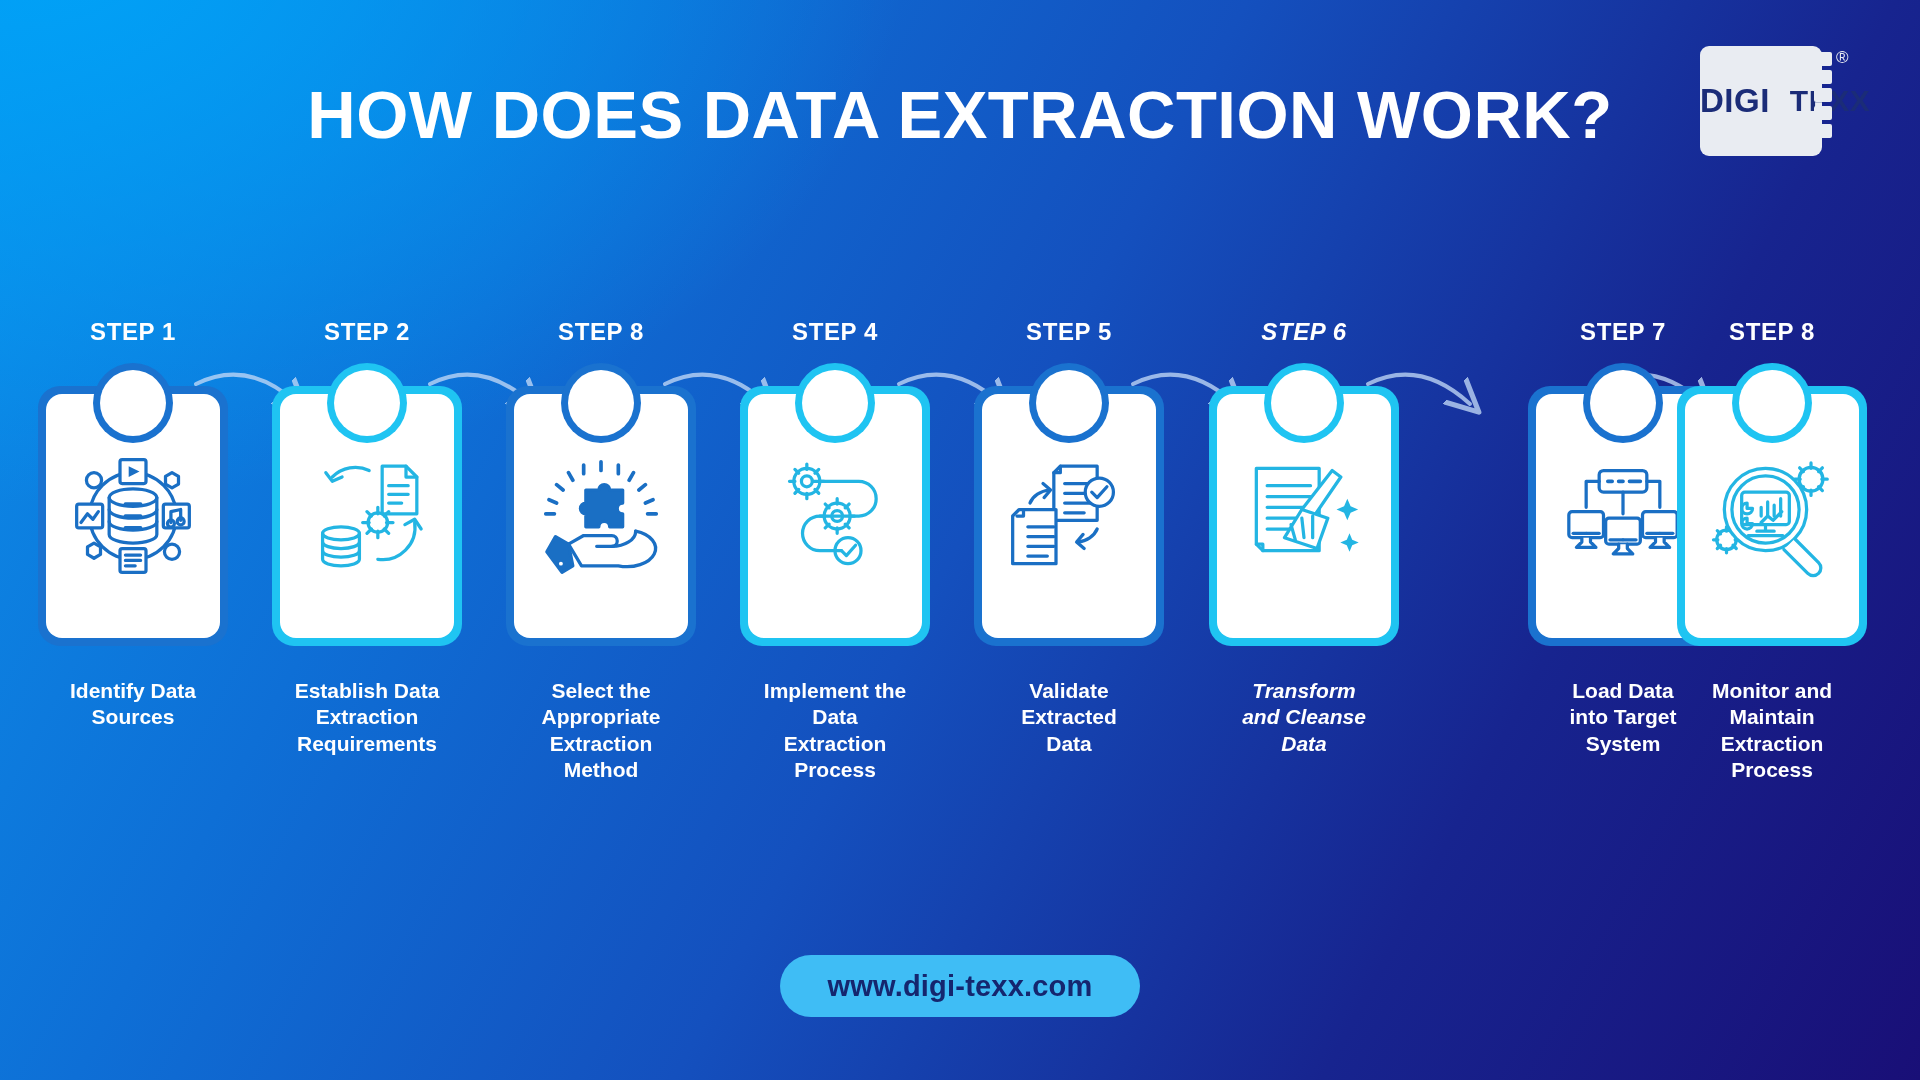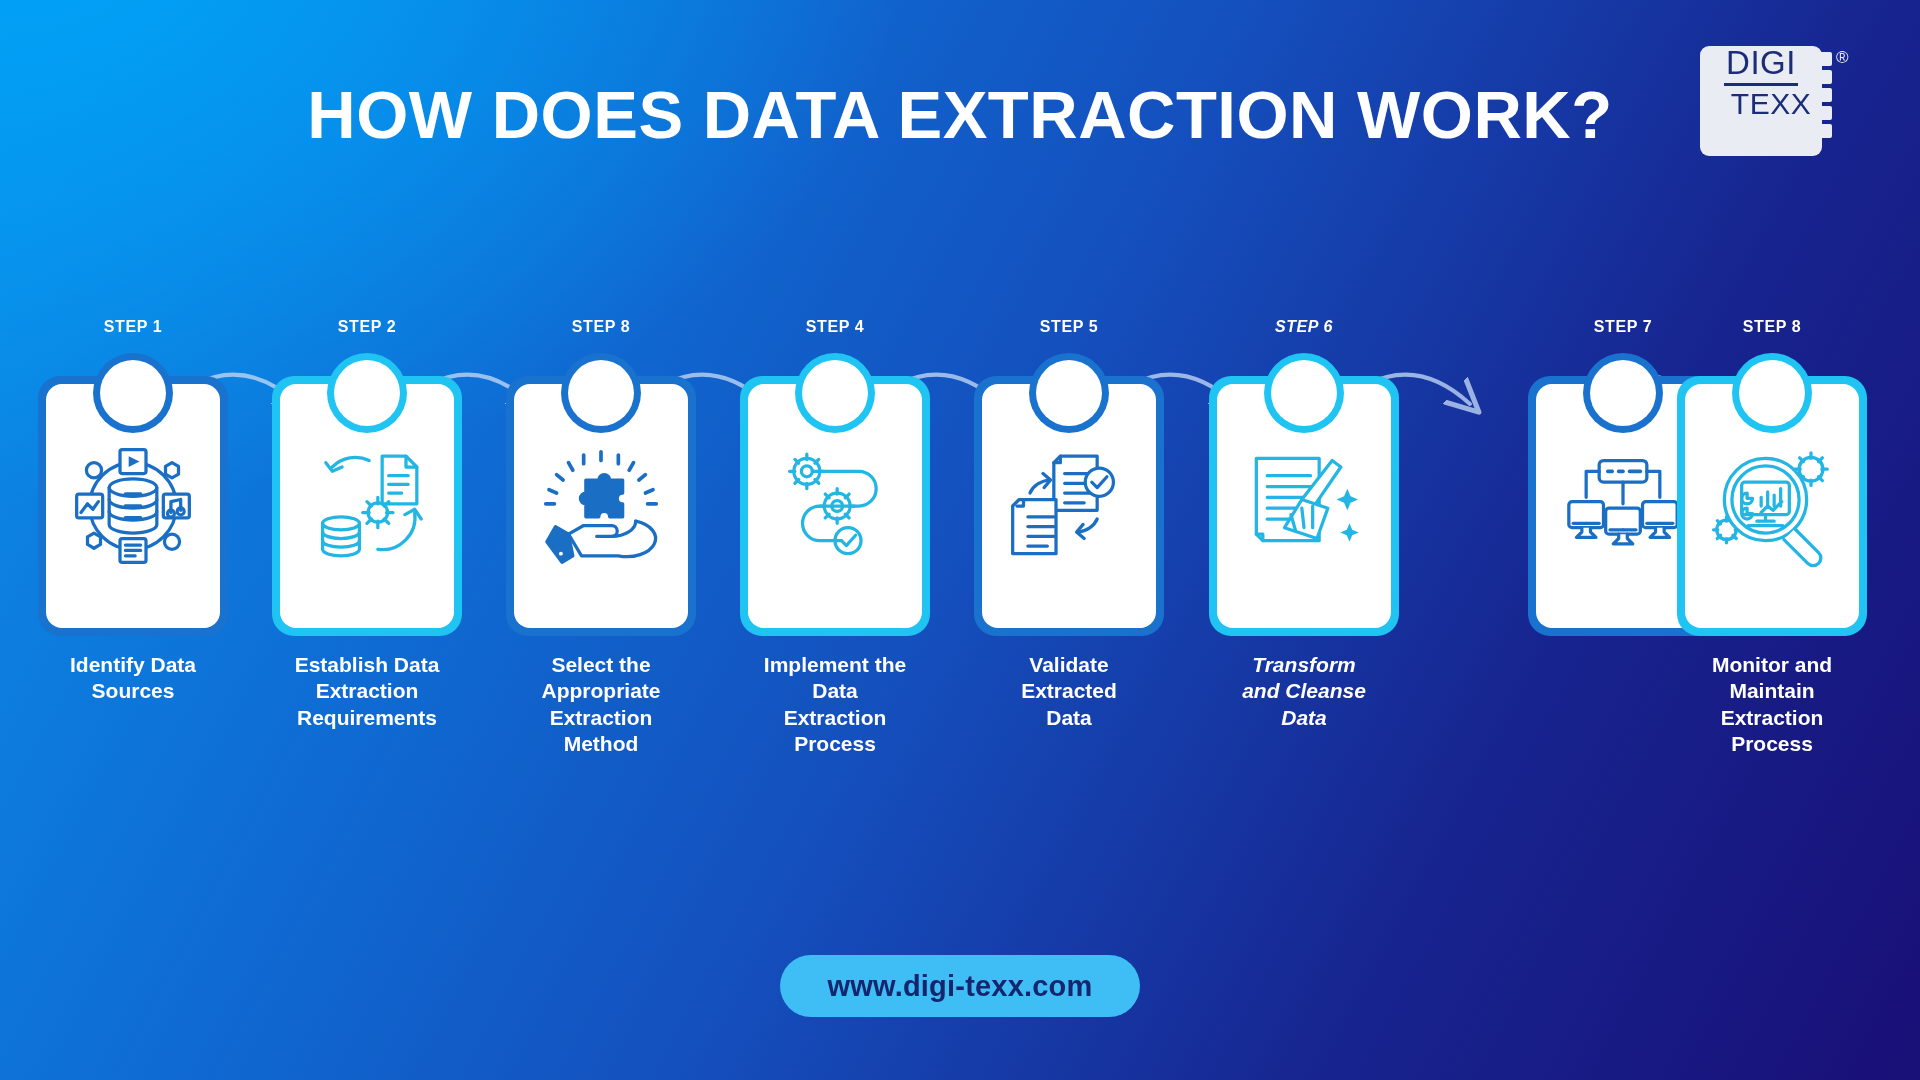--- a/index.html
+++ b/index.html
@@ -26,22 +26,22 @@
     position:absolute; top:46px; left:1700px;
     width:148px; height:110px;
   }
   .logo-plate {
     position:absolute; left:0; top:0;
     width:122px; height:110px;
     background:#E9ECF2; border-radius:9px;
   }
   .logo-text {
     position:absolute; left:0; top:0; width:122px; height:110px;
-    display:flex; flex-direction:column; align-items:center; justify-content:flex-start;
-    color:#1B2C78; font-weight:normal; line-height:1.02;
+    display:flex; align-items:center; justify-content:space-between;
+    color:#1B2C78; font-weight:bold; line-height:1.02;
   }
   .logo-digi { font-size:33px; letter-spacing:0.5px; }
   .logo-rule { width:74px; height:3px; background:#1B2C78; margin:3px 0 3px 0; }
   .logo-texx { font-size:30px; letter-spacing:0.5px;margin-left:20px; }
   .logo-film { position:absolute; left:114px; top:6px; width:18px; height:100px; }
   .logo-film i {
     display:block; width:18px; height:14px; background:#E9ECF2;
     margin-bottom:4px; border-radius:2px;
   }
   .logo-reg {
@@ -51,21 +51,21 @@
 
   
   .steps {
     position:absolute; top:0; left:0; width:1920px; height:1080px;
   }
   .step {
     position:absolute; top:318px; width:200px;
   }
   .step-num {
     text-align:center; color:#FFFFFF;
-    font-size:16px; font-weight:bold; letter-spacing:0.6px;
+    font-size:24px; font-weight:bold; letter-spacing:0.6px;
     margin-bottom:16px; white-space:nowrap;
   }
   .card-zone { position:relative; height:280px; }
   .card-frame {
     position:absolute; left:5px; top:24px;
     width:190px; height:260px;
     border-radius:22px;
   }
   .card-frame.dark  { background:#1A72CF; }
   .card-frame.cyan  { background:#1FC4F2; }
@@ -82,21 +82,21 @@
     background:#FFFFFF;
     z-index:3;
   }
   .notch.dark { box-shadow:0 0 0 7px #1A72CF; }
   .notch.cyan { box-shadow:0 0 0 7px #1FC4F2; }
 
   .icon-box { width:130px; height:130px; }
   .icon-box svg { width:100%; height:100%; display:block; }
 
   .step-label {
-    margin-top:20px;
+    margin-top:36px;
     text-align:center; color:#FFFFFF;
     font-size:21px; font-weight:bold; line-height:1.26;
     white-space:pre-line;
   }
 
   
   .arrows { position:absolute; left:0; top:0; width:1920px; height:1080px; pointer-events:none; }
 
   
   .url-pill {
@@ -340,20 +340,23 @@
             <circle cx="60" cy="82" r="1.4" fill="#1A6FC4" stroke="none"></circle>
             <rect x="78" y="56" width="32" height="24" rx="3" fill="#fff"></rect>
             <path d="M82,76 h24"></path>
             <path d="M90,80 v4 l-5,5 h18 l-5,-5 v-4" fill="#fff"></path>
             <circle cx="94" cy="76" r="1.4" fill="#1A6FC4" stroke="none"></circle>
           </svg>
         </div>
       </div>
       <div class="notch dark"></div>
     </div>
+    <div class="step-label">Load Data
+into Target
+System</div>
   </div>
 
   <div class="step" style="left:1672px;">
     <div class="step-num">STEP 8</div>
     <div class="card-zone">
       <div class="card-frame cyan"></div>
       <div class="card-inner">
         <div class="icon-box">
           <svg viewBox="0 0 120 120" fill="none" stroke="#23B5E3" stroke-width="3" stroke-linecap="round" stroke-linejoin="round">
             <circle cx="96" cy="26" r="11"></circle>

